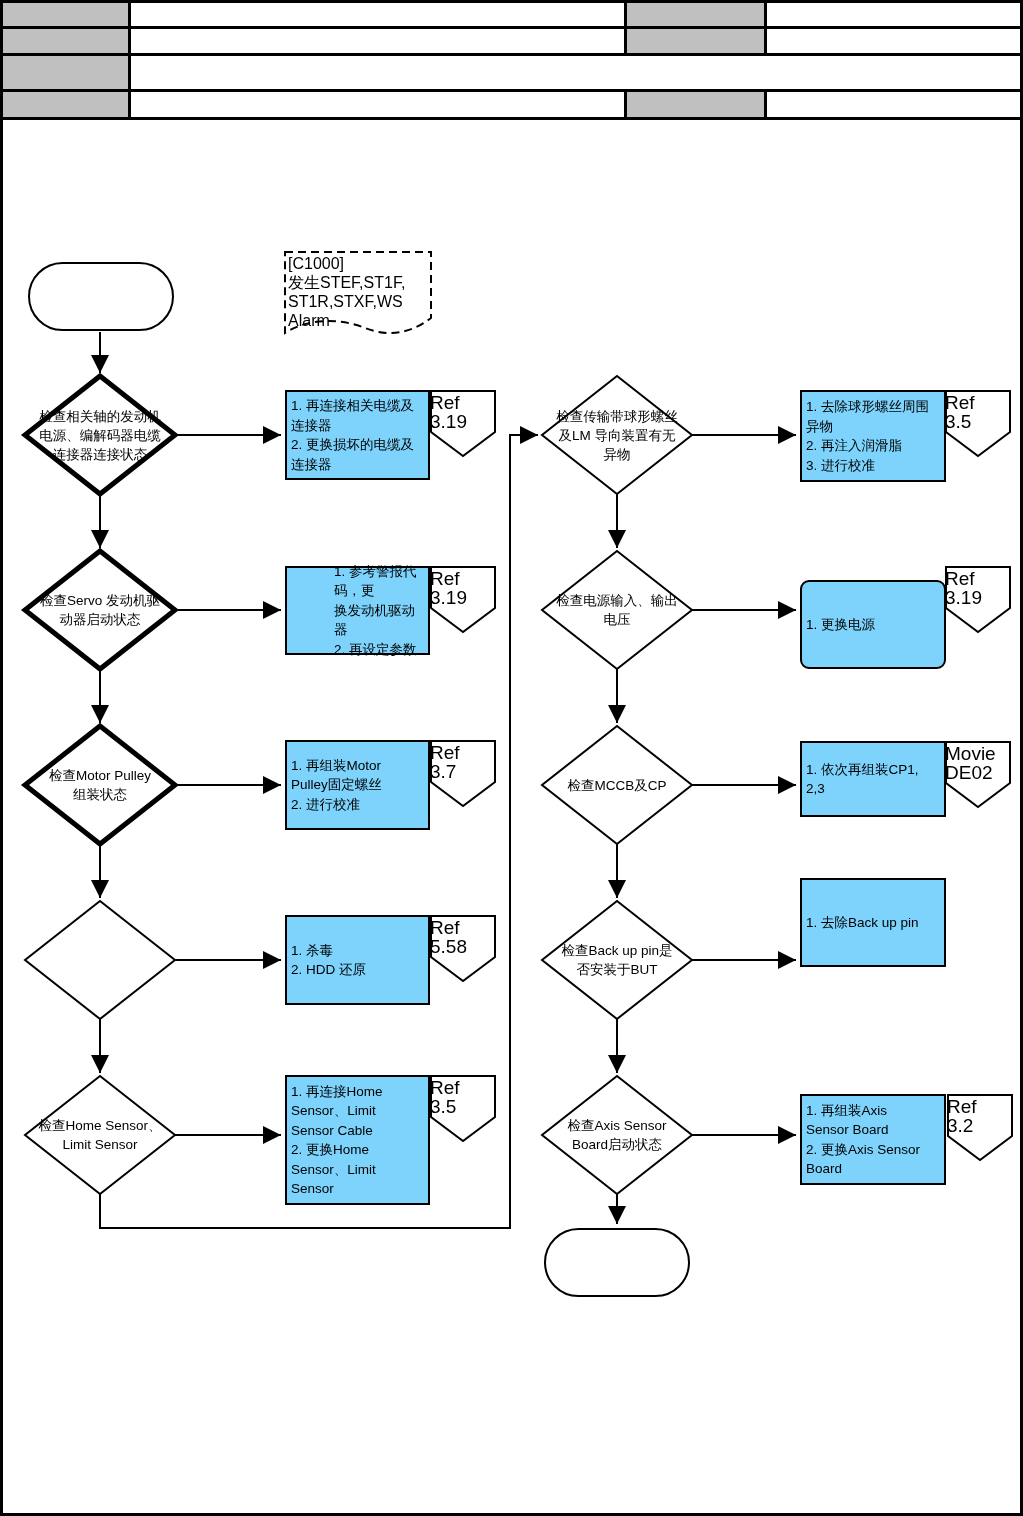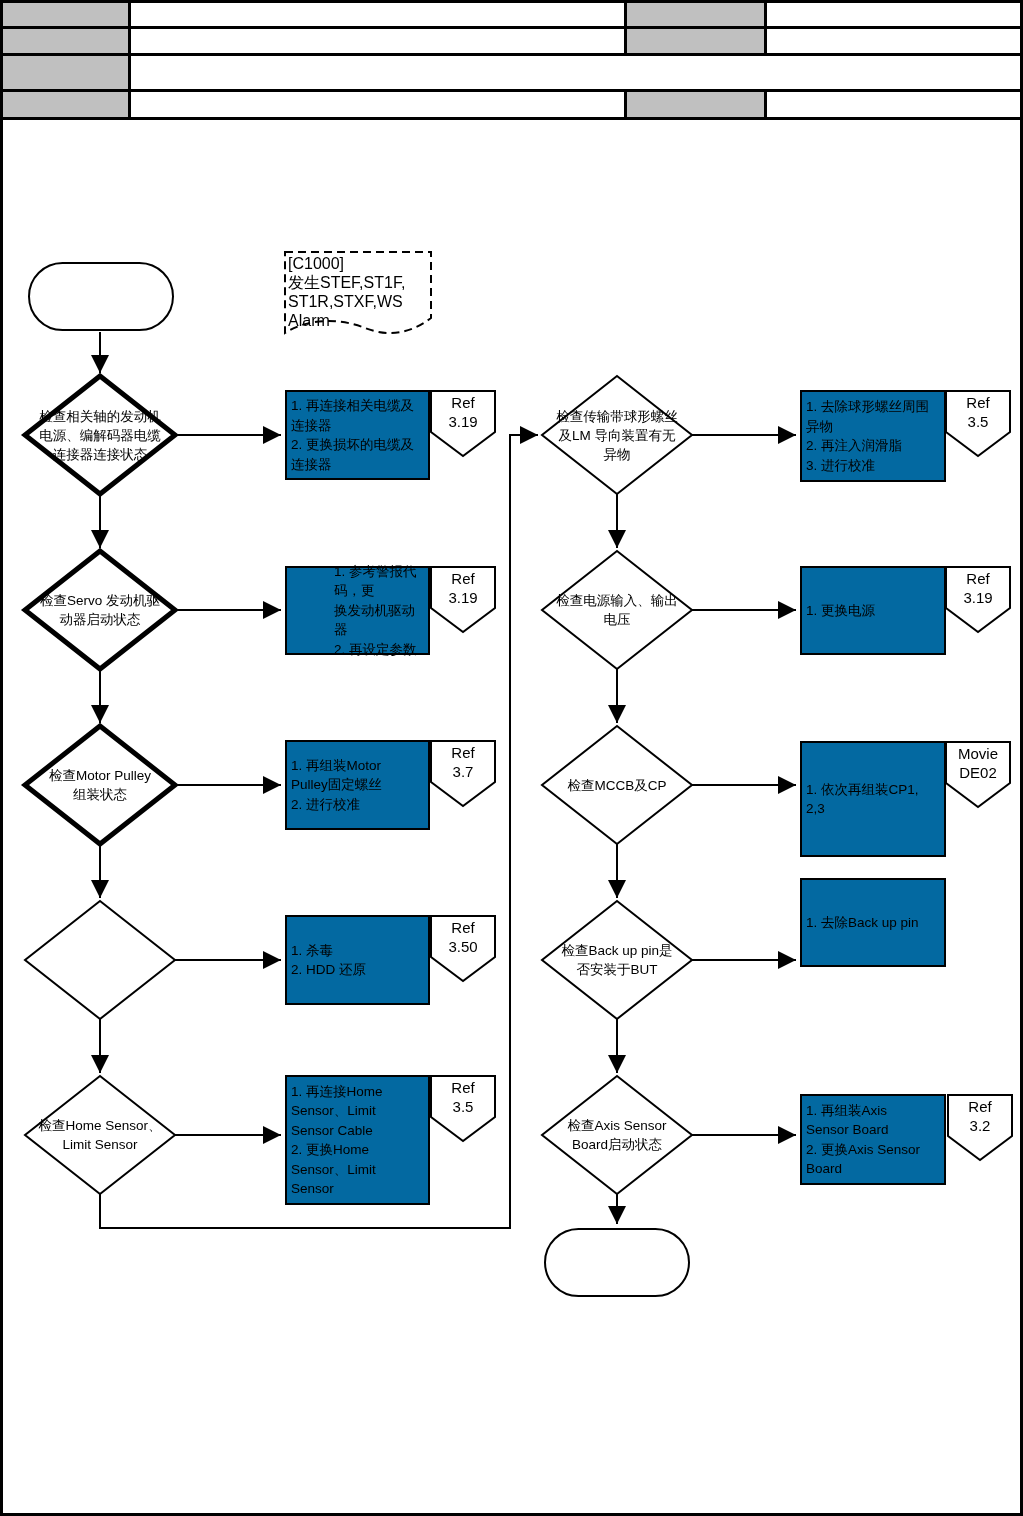--- a/index.html
+++ b/index.html
@@ -16,28 +16,28 @@
   .wire{fill:none;stroke:#000;stroke-width:2;}
   .diamond{fill:#fff;stroke:#000;stroke-width:2;}
   .diamond.bold{stroke-width:5;}
   .note-outline{fill:#fff;stroke:#000;stroke-width:2;stroke-dasharray:8 5;}
   
   .oval{position:absolute;width:146px;height:69px;border:2.5px solid #000;border-radius:35px;
         background:#fff;box-sizing:border-box;}
   
   .dtext{position:absolute;width:170px;height:118px;display:flex;align-items:center;justify-content:center;
         text-align:center;font-size:13.5px;line-height:19px;white-space:pre-line;}
-  .rect{position:absolute;width:145px;border:2px solid #000;background:#0369a1;box-sizing:border-box;
+  .rect{position:absolute;width:145px;border:2px solid #000;background:#7dd3fc;box-sizing:border-box;
         display:flex;align-items:center;padding:2px 4px;font-size:13.5px;line-height:19.5px;white-space:pre-line;}
   .rect.r{width:146px;}
   .note-text{position:absolute;left:288px;top:254px;width:142px;font-size:16px;line-height:19px;white-space:pre-line;}
   
   .tag{position:absolute;width:66px;height:68px;}
   .tag svg{position:absolute;left:0;top:0;}
-  .tag-text{position:absolute;left:0;top:3px;width:66px;text-align:center;font-size:15px;line-height:19px;}
+  .tag-text{position:absolute;left:0;top:3px;width:66px;font-size:19px;line-height:19px;}
 </style>
 </head>
 <body>
 
 <div class="page">
 
   <div class="header-table">
     <div class="hcell gray" style="left:3px;top:3px;width:125px;height:23px;"></div>
     <div class="hcell" style="left:131px;top:3px;width:493px;height:23px;"></div>
     <div class="hcell gray" style="left:627px;top:3px;width:137px;height:23px;"></div>
@@ -148,22 +148,22 @@
 Sensor、Limit
 Sensor Cable
 2. 更换Home
 Sensor、Limit
 Sensor</div>
 
   <div class="rect r" style="left:800px;top:390px;height:92px;">1. 去除球形螺丝周围
 异物
 2. 再注入润滑脂
 3. 进行校准</div>
-  <div class="rect r" style="left:800px;top:566px;height:89px;">1. 更换电源</div>
-  <div class="rect r" style="left:800px;top:741px;height:116px;">1. 依次再组装CP1,
+  <div class="rect r" style="left:800px;top:580px;height:89px;border-radius:9px;">1. 更换电源</div>
+  <div class="rect r" style="left:800px;top:741px;height:76px;">1. 依次再组装CP1,
 2,3</div>
   <div class="rect r" style="left:800px;top:878px;height:89px;">1. 去除Back up pin</div>
   <div class="rect r" style="left:800px;top:1094px;height:91px;">1. 再组装Axis
 Sensor Board
 2. 更换Axis Sensor
 Board</div>
 
   <div class="tag" style="left:430px;top:390px;">
     <svg width="66" height="68">
         <polygon points="1,1 65,1 65,42 33,66 1,42" fill="#fff" stroke="#000" stroke-width="2"></polygon>
@@ -190,21 +190,21 @@
         <div>Ref</div>
                           <div>3.7</div>
       </div>
   </div>
   <div class="tag" style="left:430px;top:915px;">
     <svg width="66" height="68">
         <polygon points="1,1 65,1 65,42 33,66 1,42" fill="#fff" stroke="#000" stroke-width="2"></polygon>
       </svg>
     <div class="tag-text">
         <div>Ref</div>
-                          <div>3.50</div>
+                          <div>5.58</div>
       </div>
   </div>
   <div class="tag" style="left:430px;top:1075px;">
     <svg width="66" height="68">
         <polygon points="1,1 65,1 65,42 33,66 1,42" fill="#fff" stroke="#000" stroke-width="2"></polygon>
       </svg>
     <div class="tag-text">
         <div>Ref</div>
                           <div>3.5</div>
       </div>

